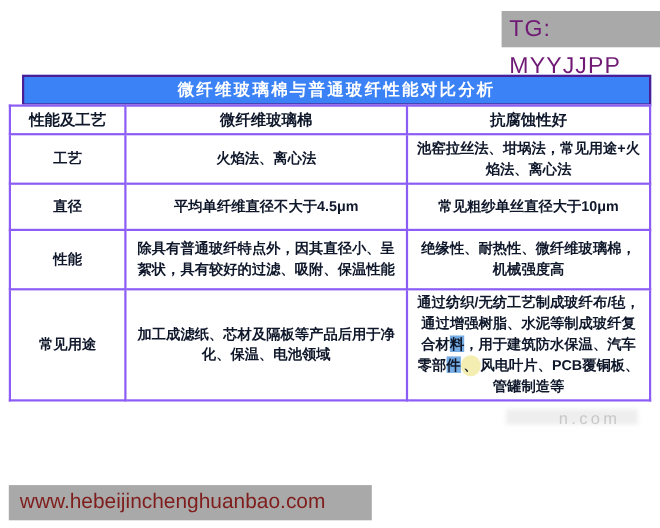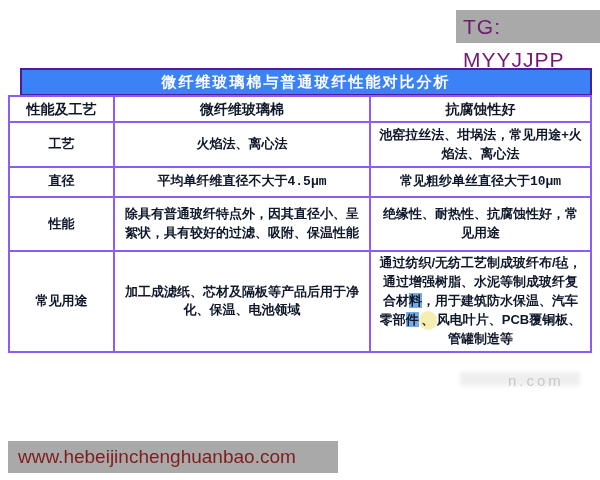--- a/index.html
+++ b/index.html
@@ -29,21 +29,21 @@
   table.cmp col.c2{width:256px;}
   table.cmp td,table.cmp th{
     border:2px solid #8b5cf6;color:#0f172a;text-align:center;
     vertical-align:middle;padding:2px 6px;font-size:13px;font-weight:600;
     line-height:1.45;box-sizing:border-box;
   }
   table.cmp th{font-size:14px;font-weight:bold;background:#ffffff;}
   tr.hrow{height:26px;}
   tr.r1{height:51px;}
   tr.r2{height:45px;margin-left:31px;}
-  tr.r3{height:30px;font-family:Liberation Mono, monospace;}
+  tr.r3{height:42px;}
   tr.r4{height:54px;}
   tr.r5{height:95px;}
   
   .seg-blue{background:#76ace4;}
   .seg-yellow{
     background:#f5eeb2;border-radius:50%;display:inline-block;
     min-width:18px;text-align:center;
   }
   
   .faint-smudge{
@@ -88,21 +88,21 @@
         <td>池窑拉丝法、坩埚法，常见用途+火焰法、离心法</td>
       </tr>
       <tr class="r3">
         <td>直径</td>
         <td>平均单纤维直径不大于4.5μm</td>
         <td>常见粗纱单丝直径大于10μm</td>
       </tr>
       <tr class="r4">
         <td>性能</td>
         <td>除具有普通玻纤特点外，因其直径小、呈絮状，具有较好的过滤、吸附、保温性能</td>
-        <td>绝缘性、耐热性、抗腐蚀性好，常见用途</td>
+        <td>绝缘性、耐热性、微纤维玻璃棉，机械强度高</td>
       </tr>
       <tr class="r5">
         <td>常见用途</td>
         <td>加工成滤纸、芯材及隔板等产品后用于净化、保温、电池领域</td>
         <td><span>通过纺织/无纺工艺制成玻纤布/毡，通过增强树脂、水泥等制成玻纤复合材</span><span class="seg-blue">料</span><span>，用于建筑防水保温、汽车零部</span><span class="seg-blue">件</span><span class="seg-yellow">、</span><span>风电叶片、PCB覆铜板、管罐制造等</span></td>
       </tr>
     </tbody>
   </table>
 </div>
 

